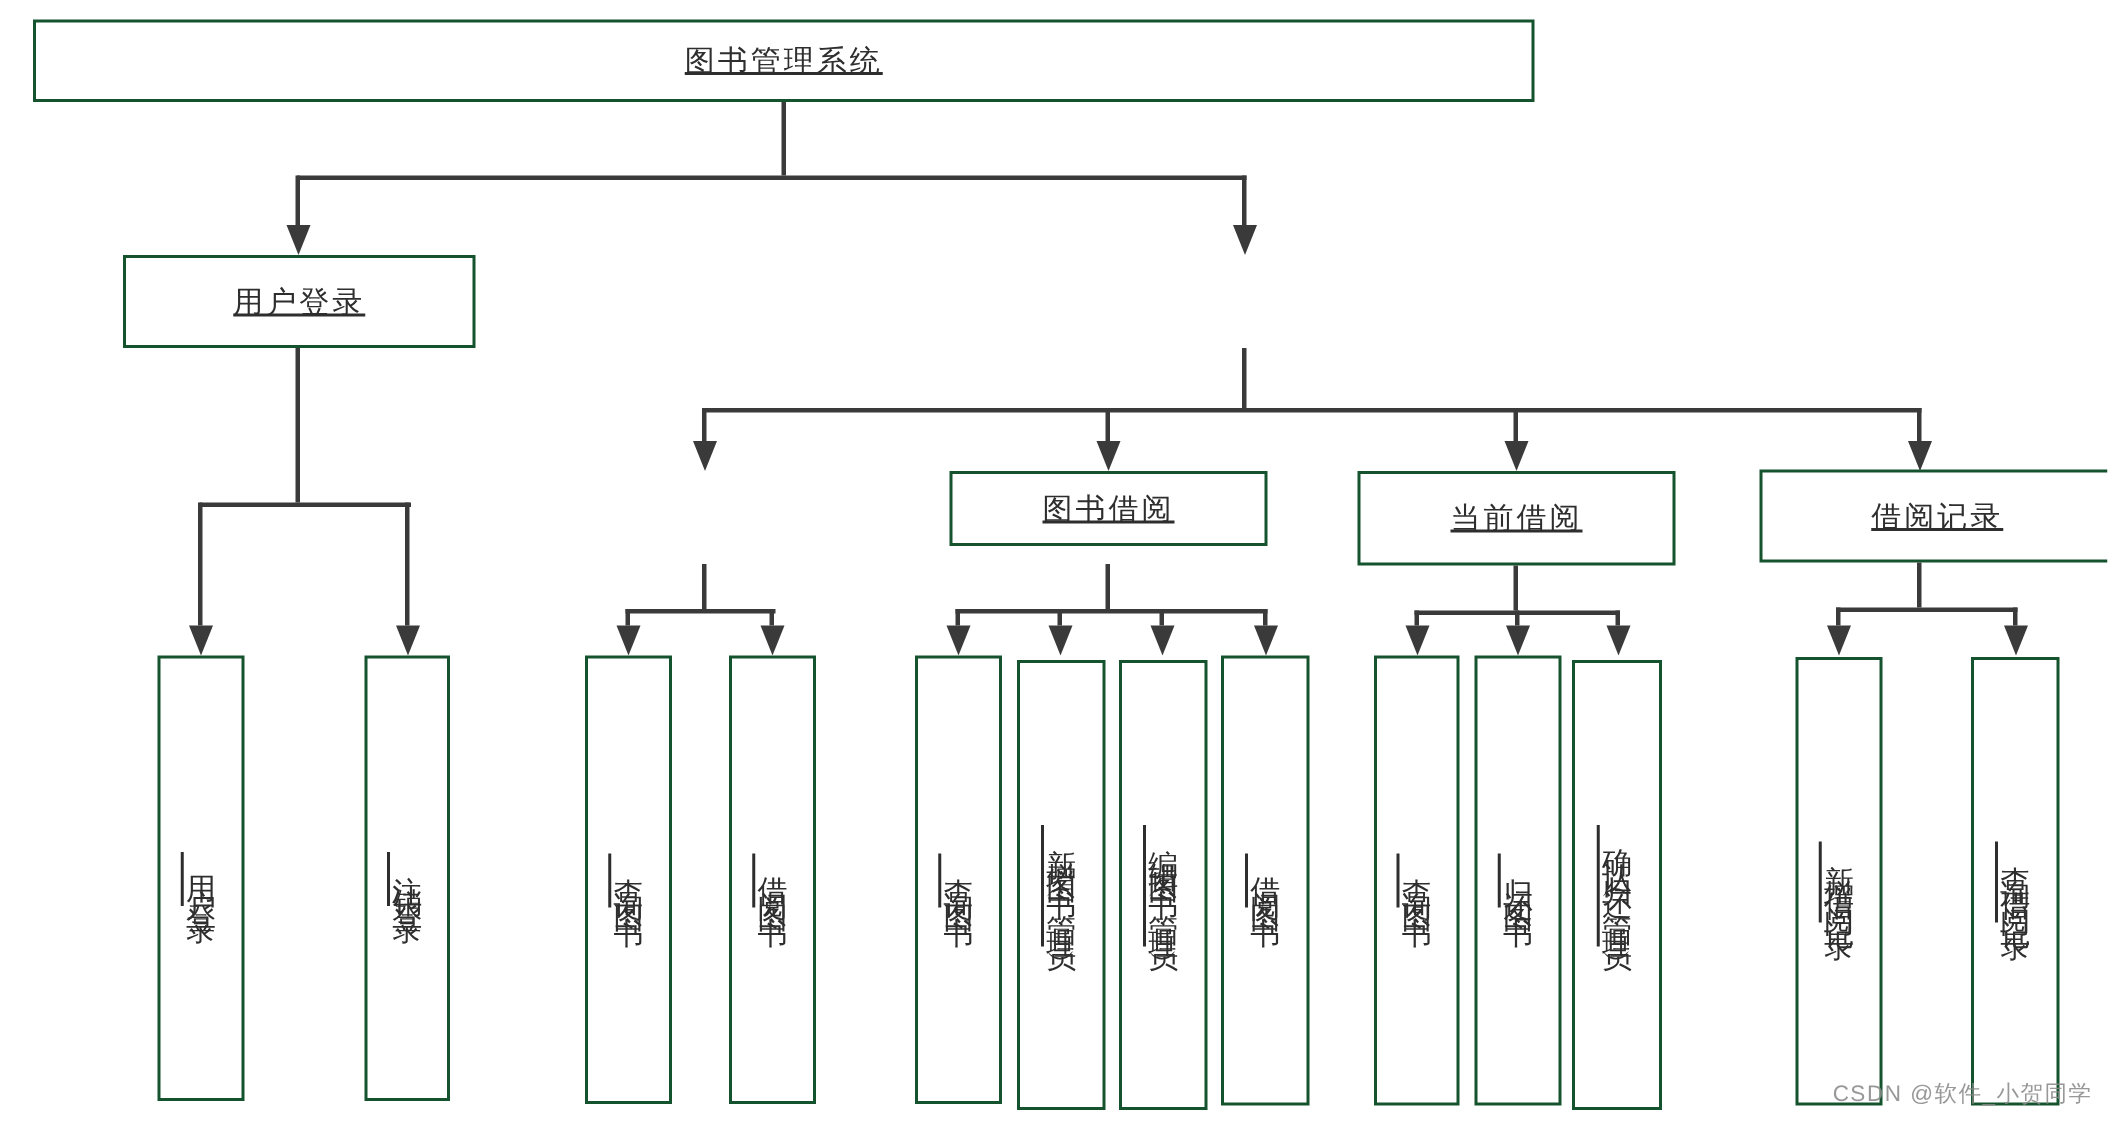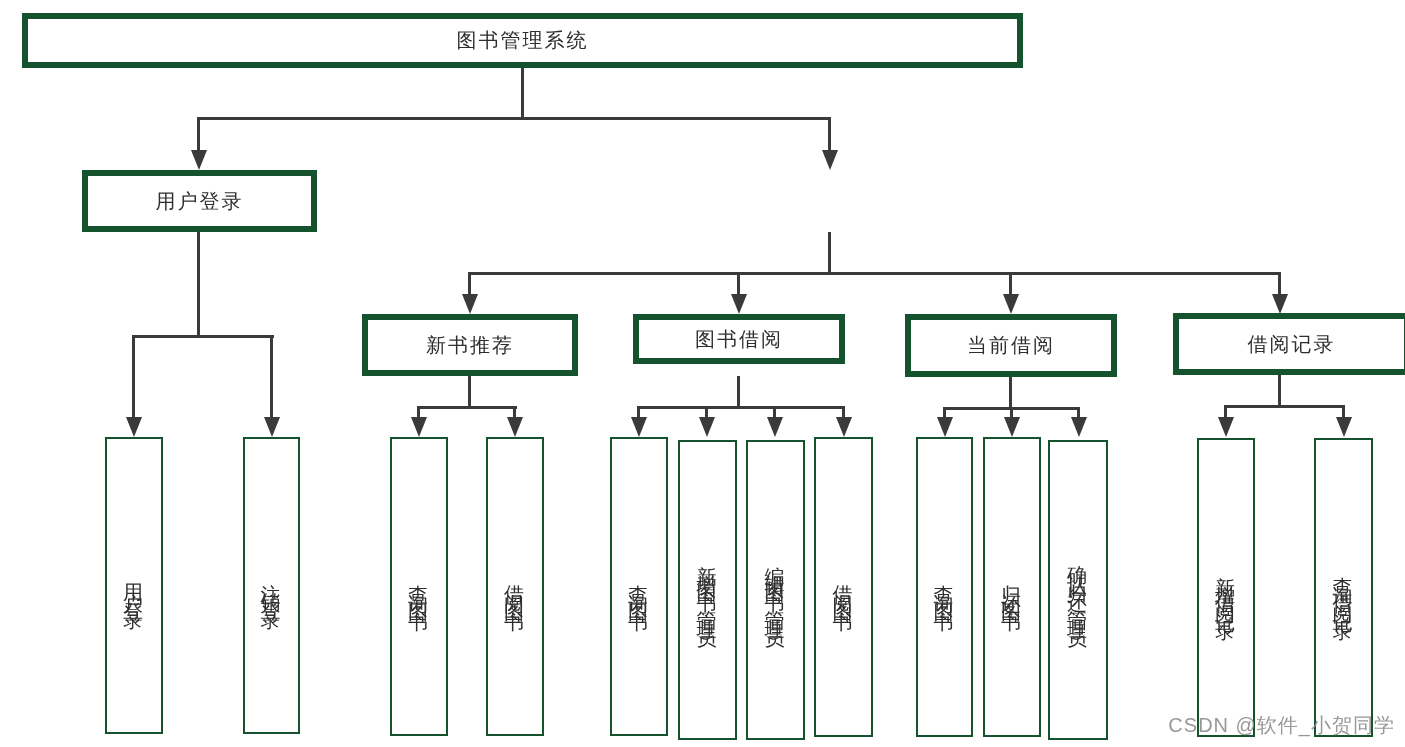--- a/index.html
+++ b/index.html
@@ -1,19 +1,19 @@
 <!DOCTYPE html>
 <html><head>
 <meta charset="utf-8">
 <style>
   html,body{margin:0;padding:0;background:#fff;}
   .canvas{position:relative;width:1405px;height:747px;background:#ffffff;
           font-family:"Liberation Sans",sans-serif;color:#2e2e2e;overflow:hidden;}
-  .box{position:absolute;box-sizing:border-box;border:6px solid #14532d;background:#fff;
-       display:flex;align-items:center;justify-content:center;}
+  .box{position:absolute;box-sizing:border-box;border:2px solid #14532d;background:#fff;
+       display:flex;align-items:center;justify-content:center;text-decoration:underline;}
   .hbox{font-size:20px;letter-spacing:2px;}
   .vbox{writing-mode:vertical-rl;text-orientation:mixed;font-size:20px;letter-spacing:9px;
         border-width:2.5px;}
   .line{position:absolute;background:#3a3a3a;}
   .arrow{position:absolute;width:3px;background:#3a3a3a;}
   .arrow::after{content:"";position:absolute;left:50%;transform:translateX(-50%);bottom:-20px;
         width:0;height:0;border-left:8px solid transparent;border-right:8px solid transparent;
         border-top:20px solid #3a3a3a;}
   
   .n-root{left:22px;top:13px;width:1001px;height:55px;}
@@ -64,31 +64,30 @@
   .a-nb-b{left:513px;top:406px;height:11px;}
   .a-bb-a{left:637px;top:406px;height:11px;}
   .a-bb-b{left:705px;top:406px;height:11px;}
   .a-bb-c{left:773px;top:406px;height:11px;}
   .a-bb-d{left:842px;top:406px;height:11px;}
   .a-cb-a{left:943px;top:407px;height:10px;}
   .a-cb-b{left:1010px;top:407px;height:10px;}
   .a-cb-c{left:1077px;top:407px;height:10px;}
   .a-br-a{left:1224px;top:405px;height:12px;}
   .a-br-b{left:1342px;top:405px;height:12px;}
-  .watermark{position:absolute;right:10px;bottom:8px;font-size:20px;letter-spacing:1px;
+  .watermark{position:absolute;right:10px;bottom:8px;font-size:15px;letter-spacing:1px;
         color:rgba(138,138,138,0.88);}
 </style>
 </head>
 <body>
 
 <div class="canvas">
 
   <div class="box hbox n-root">图书管理系统</div>
   <div class="box hbox n-user-login">用户登录</div>
-  <div class="box hbox n-new-book">新书推荐</div>
   <div class="box hbox n-book-borrow">图书借阅</div>
   <div class="box hbox n-current-borrow">当前借阅</div>
   <div class="box hbox n-borrow-record">借阅记录</div>
 
   <div class="box vbox n-user-login-leaf">用户登录</div>
   <div class="box vbox n-logout-leaf">注销登录</div>
   <div class="box vbox n-query-book-a">查询图书</div>
   <div class="box vbox n-borrow-book-a">借阅图书</div>
   <div class="box vbox n-query-book-b">查询图书</div>
   <div class="box vbox n-add-book">新增图书（管理员）</div>

